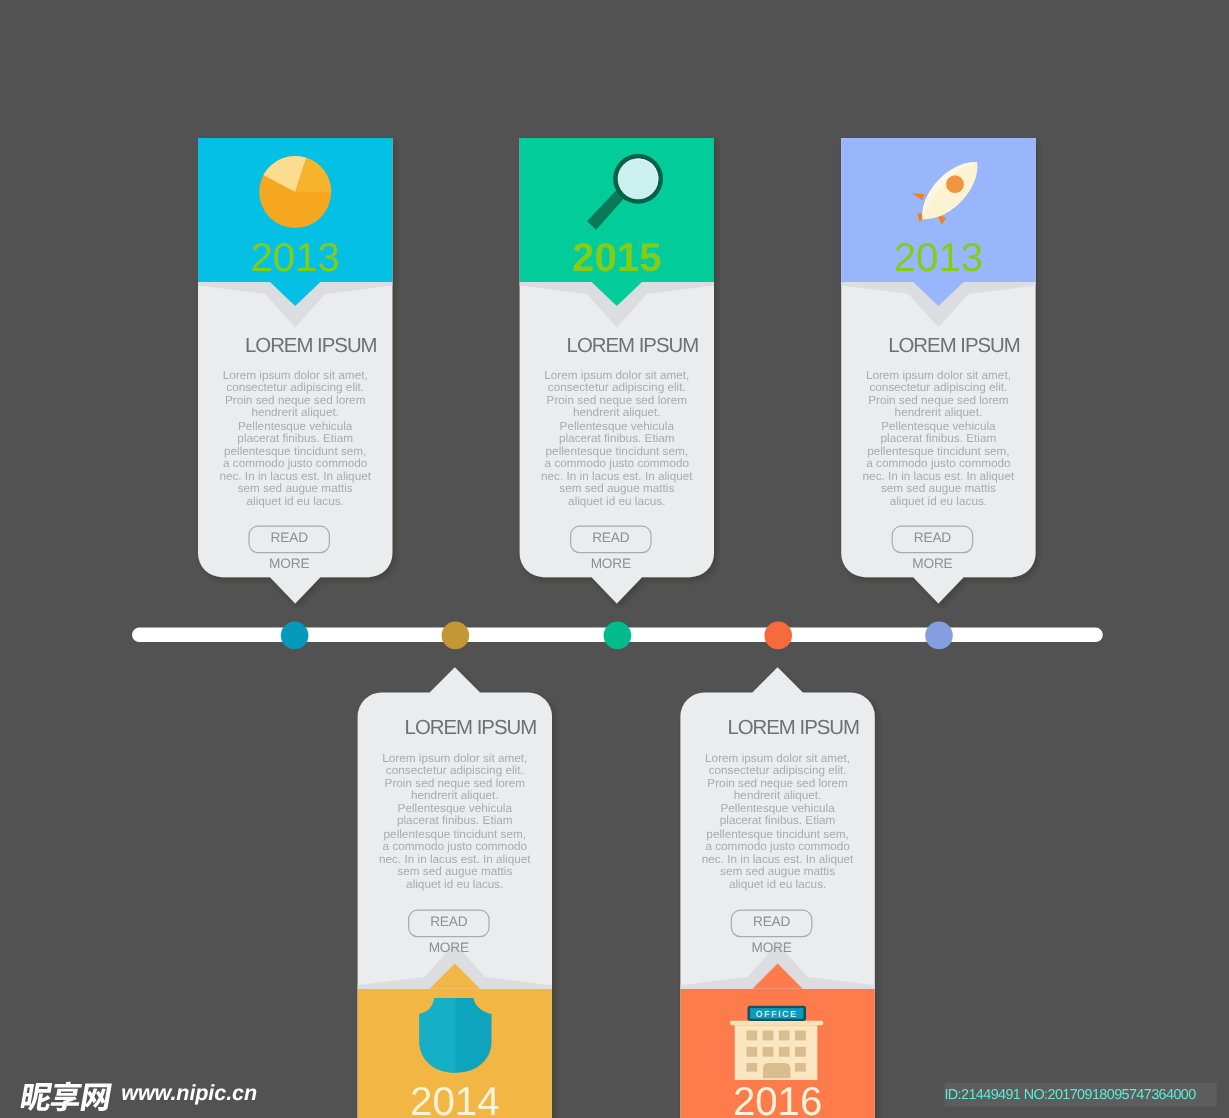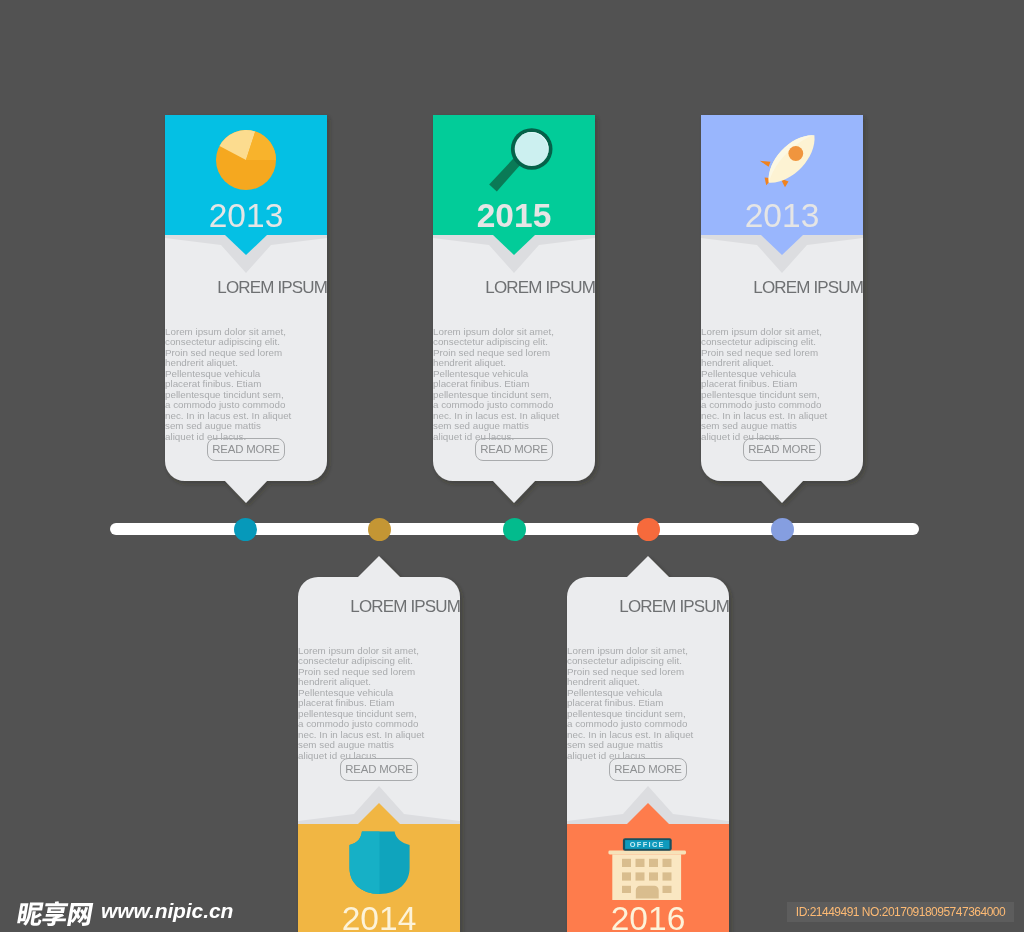--- a/index.html
+++ b/index.html
@@ -10,37 +10,37 @@
   .stage{position:absolute;left:0;top:0;width:1024px;height:932px;overflow:hidden;}
 
   
   .tl-bar{position:absolute;left:110px;top:523px;width:809px;height:12px;
           background:#fff;border-radius:6px;}
   .tl-dot{position:absolute;width:23px;height:23px;border-radius:50%;top:517.5px;}
 
   
   .card{position:absolute;width:162px;}
   .cardsvg{position:absolute;left:-12px;top:-12px;overflow:visible;}
-  .yr{position:absolute;width:162px;text-align:center;color:#e5e5e5;
+  .yr{position:absolute;width:162px;text-align:center;color:#84cc16;
       font-size:33.5px;font-weight:400;letter-spacing:0px;line-height:1;}
-  .title{position:absolute;width:162px;text-align:right;color:#6e7072;
+  .title{position:absolute;width:188px;text-align:center;color:#6e7072;
          font-size:17px;font-weight:400;letter-spacing:-.85px;line-height:1;}
-  .body{position:absolute;width:162px;left:0;text-align:left;color:#a9abad;
-        font-size:9.8px;line-height:10.45px;letter-spacing:0px;white-space:pre-line;margin-top:18px;}
-  .btn{position:absolute;width:78px;height:23px;border:1.3px solid #a9abad;
+  .body{position:absolute;width:162px;left:0;text-align:center;color:#a9abad;
+        font-size:9.8px;line-height:10.45px;letter-spacing:0px;white-space:pre-line;}
+  .btn{position:absolute;width:68px;height:23px;border:1.3px solid #a9abad;
        border-radius:8px;color:#8e9092;font-size:11.4px;letter-spacing:-.15px;
        text-align:center;line-height:21px;box-sizing:border-box;background:transparent;}
 
   .wm{position:absolute;left:10px;top:904px;height:24px;}
-  .wm-site{position:absolute;left:91px;top:-4px;color:#fff;font-size:21px;
+  .wm-site{position:absolute;left:91px;top:-4px;color:#fff;font-size:18px;
            font-style:italic;font-weight:bold;letter-spacing:-.1px;line-height:22px;
            white-space:nowrap;}
   .idbadge{position:absolute;left:787px;top:902px;width:227px;height:20px;
-           background:#5d5d5d;color:#fdba74;font-size:12px;letter-spacing:-.5px;
-           line-height:20px;text-align:center;box-sizing:border-box;
+           background:#5d5d5d;color:#5eead4;font-size:12px;letter-spacing:-.5px;
+           line-height:20px;box-sizing:border-box;
            white-space:nowrap;}
 </style>
 </head>
 <body>
 
 <div class="stage">
 
   <div class="tl-bar"></div>
   <div class="tl-dot" style="left:234px;background:#0699ba;"></div>
   <div class="tl-dot" style="left:368px;background:#c49634;"></div>

